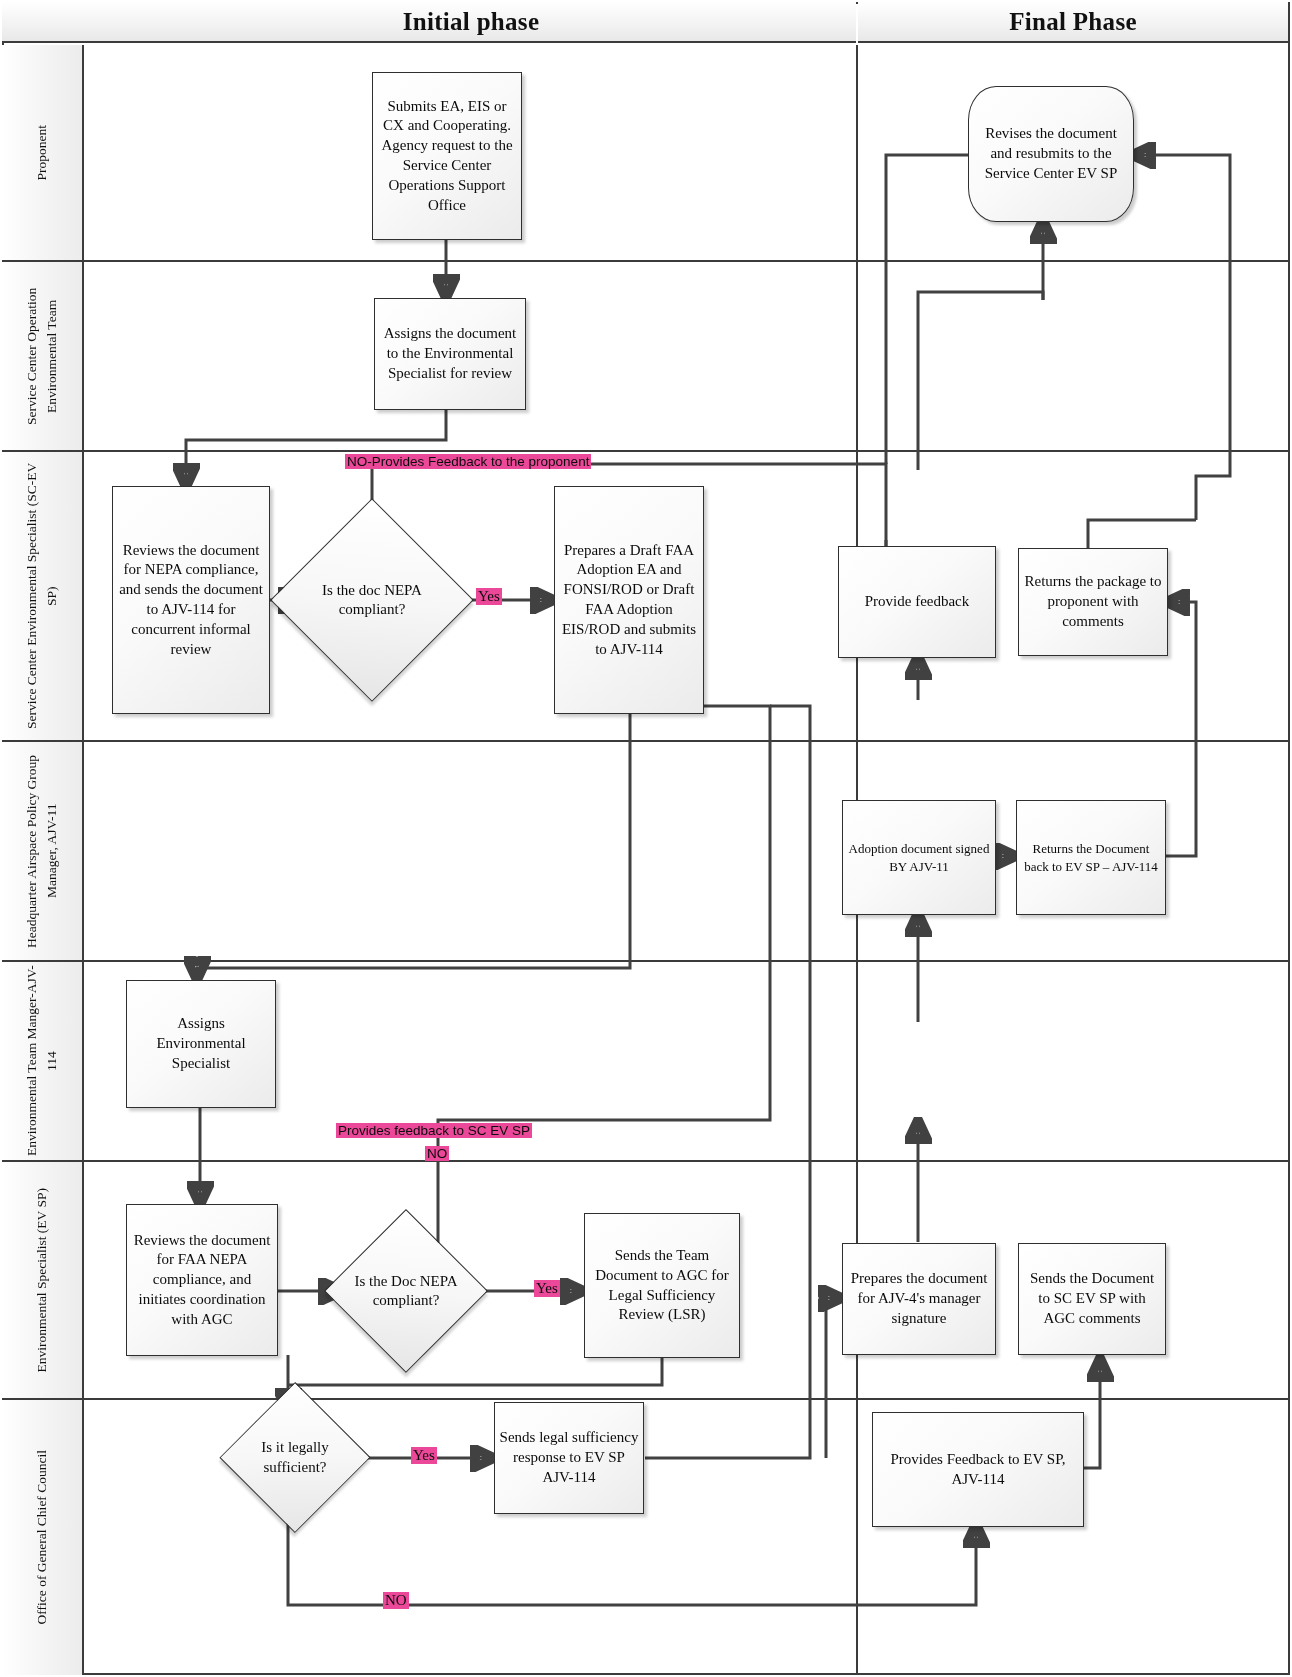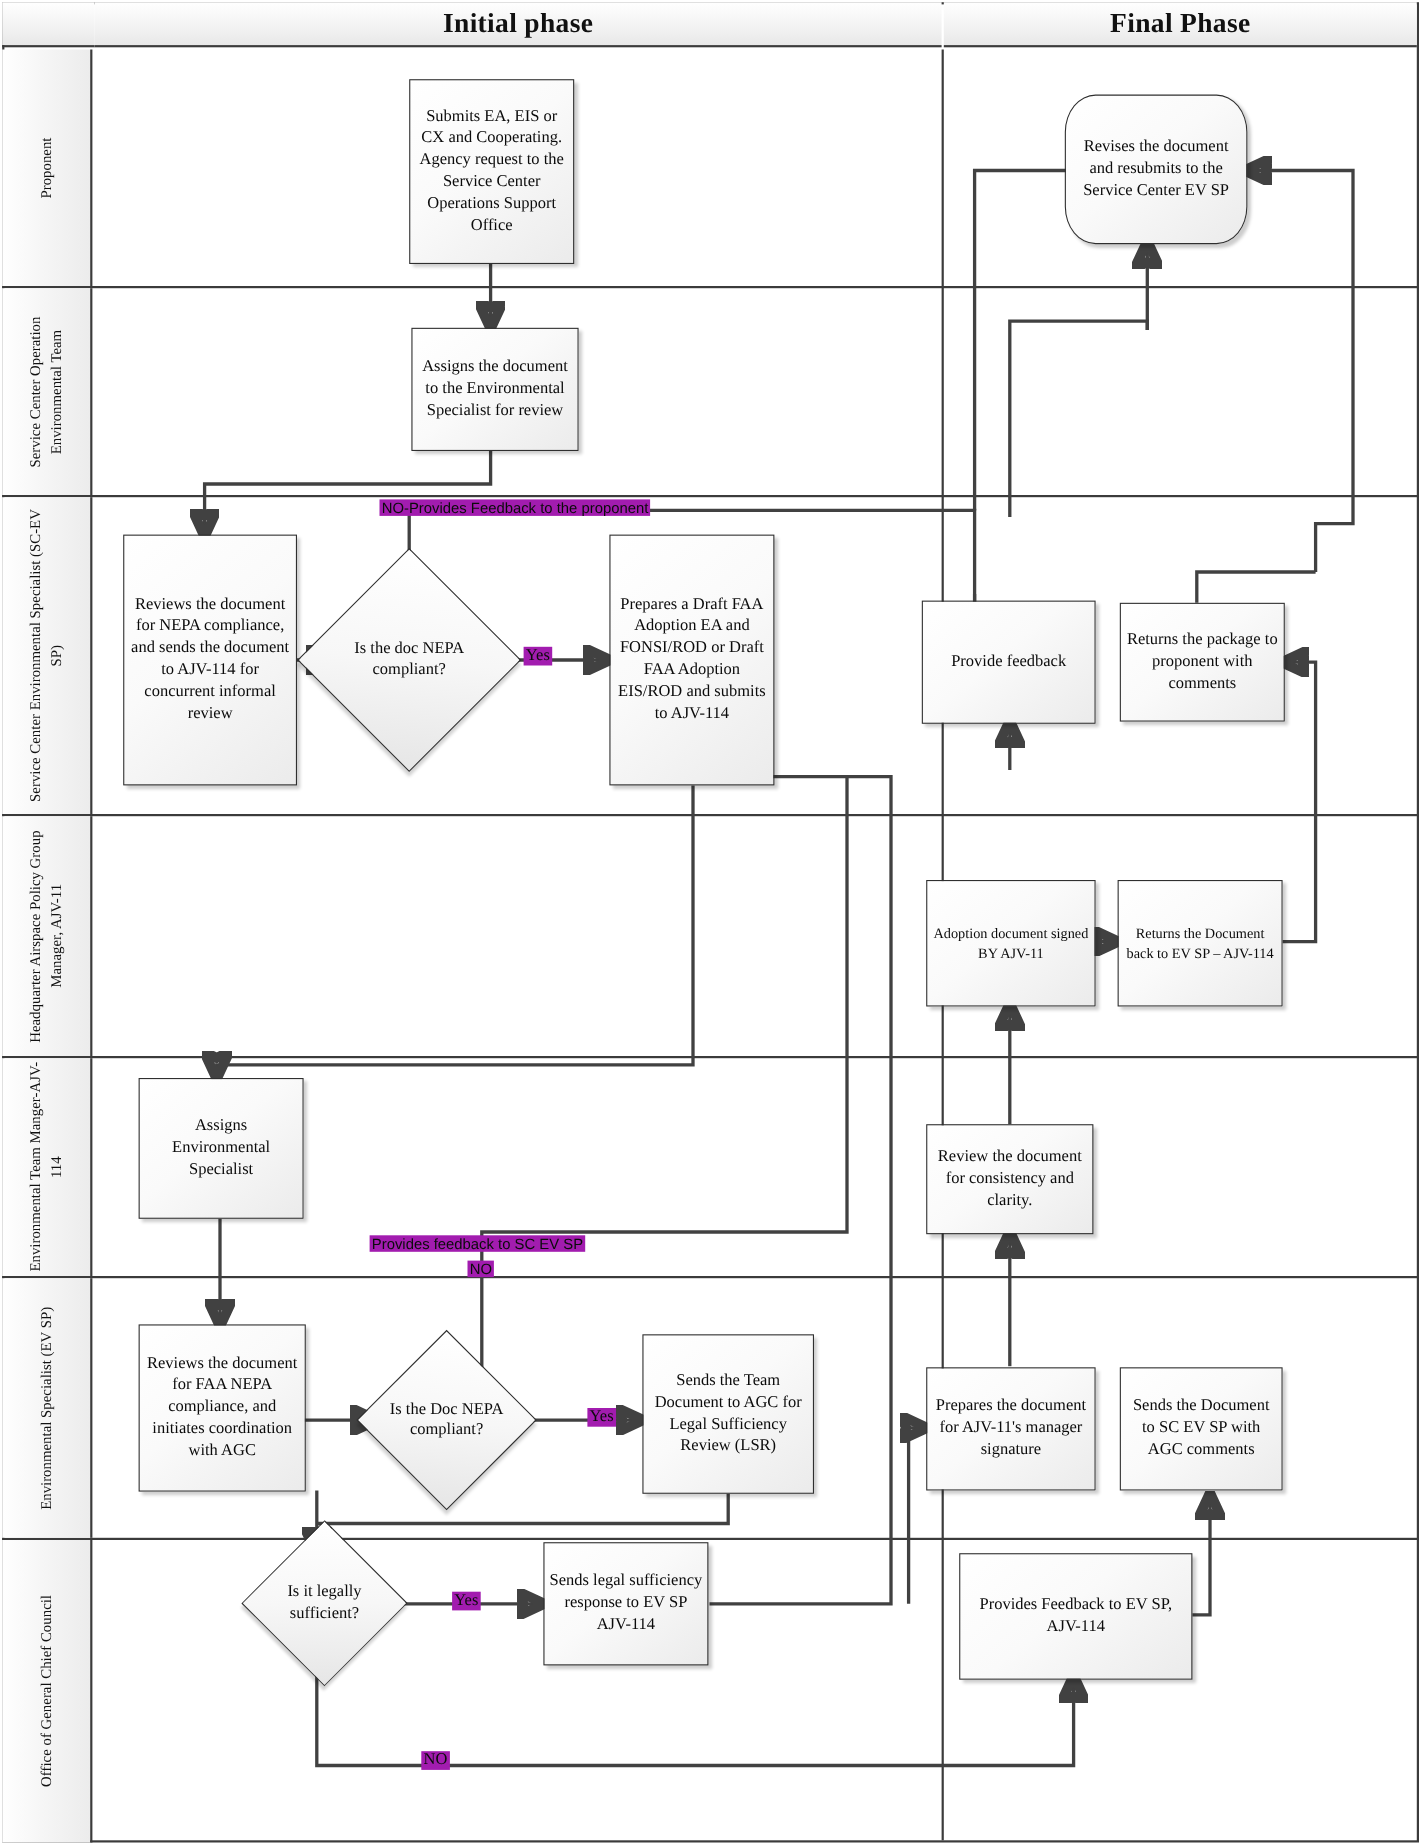--- a/index.html
+++ b/index.html
@@ -35,21 +35,21 @@
   .node.rounded{border-radius:28px/34px;text-align:center;}
   .diamond{position:absolute;z-index:5;}
   .diamond .shape{position:absolute;inset:0;
         background:linear-gradient(140deg,#ffffff 0%,#f7f7f7 50%,#e6e6e6 100%);
         border:1.6px solid #2f2f2f;
         transform:rotate(45deg);box-shadow:3px 3px 3px rgba(0,0,0,.18);}
   .diamond .txt{position:absolute;inset:0;display:flex;align-items:center;justify-content:center;
         text-align:center;font-size:15px;line-height:1.3;color:#0b0b0b;}
 
   
-  .elabel{position:absolute;font-size:15px;color:#0b0b0b;z-index:6;background:#a21caf;
+  .elabel{position:absolute;font-size:15px;color:#0b0b0b;z-index:6;background:#ec4899;
           padding:0 2px;white-space:nowrap;}
   .elabel.sans{font-family:"Liberation Sans",sans-serif;font-size:13.5px;}
 
   svg.wires{position:absolute;left:0;top:0;width:1292px;height:1677px;z-index:2;
             pointer-events:none;}
   svg.wires path,svg.wires line{fill:none;stroke:#414141;stroke-width:3;}
   svg.wires .thin{stroke-width:2.2;}
 </style>
 </head>
 <body>
@@ -188,32 +188,31 @@
   <div class="node" style="left:838px;top:546px;width:158px;height:112px;">Provide feedback</div>
 
   <div class="node" style="left:1018px;top:548px;width:150px;height:108px;">Returns the package to proponent with comments</div>
 
   <div class="node small" style="left:842px;top:800px;width:154px;height:115px;text-align:center;">Adoption document signed BY AJV-11</div>
 
   <div class="node small" style="left:1016px;top:800px;width:150px;height:115px;">Returns the Document back to EV SP – AJV-114</div>
 
   <div class="node" style="left:126px;top:980px;width:150px;height:128px;">Assigns Environmental Specialist</div>
 
-  <div class="node" style="left:842px;top:1022px;width:152px;height:100px;">Review the document for consistency and clarity.</div>
 
   <div class="node" style="left:126px;top:1204px;width:152px;height:152px;">Reviews the document for FAA NEPA compliance, and initiates coordination with AGC</div>
 
   <div class="diamond" style="left:348px;top:1233px;width:116px;height:116px;">
     <div class="shape"></div>
     <div class="txt">Is the Doc NEPA compliant?</div>
   </div>
 
   <div class="node" style="left:584px;top:1213px;width:156px;height:145px;">Sends the Team Document to AGC for Legal Sufficiency Review (LSR)</div>
 
-  <div class="node" style="left:842px;top:1243px;width:154px;height:112px;">Prepares the document for AJV-11's manager signature</div>
+  <div class="node" style="left:842px;top:1243px;width:154px;height:112px;">Prepares the document for AJV-4's manager signature</div>
 
   <div class="node" style="left:1018px;top:1243px;width:148px;height:112px;">Sends the Document to SC EV SP with AGC comments</div>
 
   <div class="diamond" style="left:230px;top:1405px;width:130px;height:105px;">
     <div class="shape" style="transform:rotate(45deg) scale(.82,1.02);"></div>
     <div class="txt">Is it legally sufficient?</div>
   </div>
 
   <div class="node" style="left:494px;top:1402px;width:150px;height:112px;">Sends legal sufficiency response to EV SP AJV-114</div>
 

